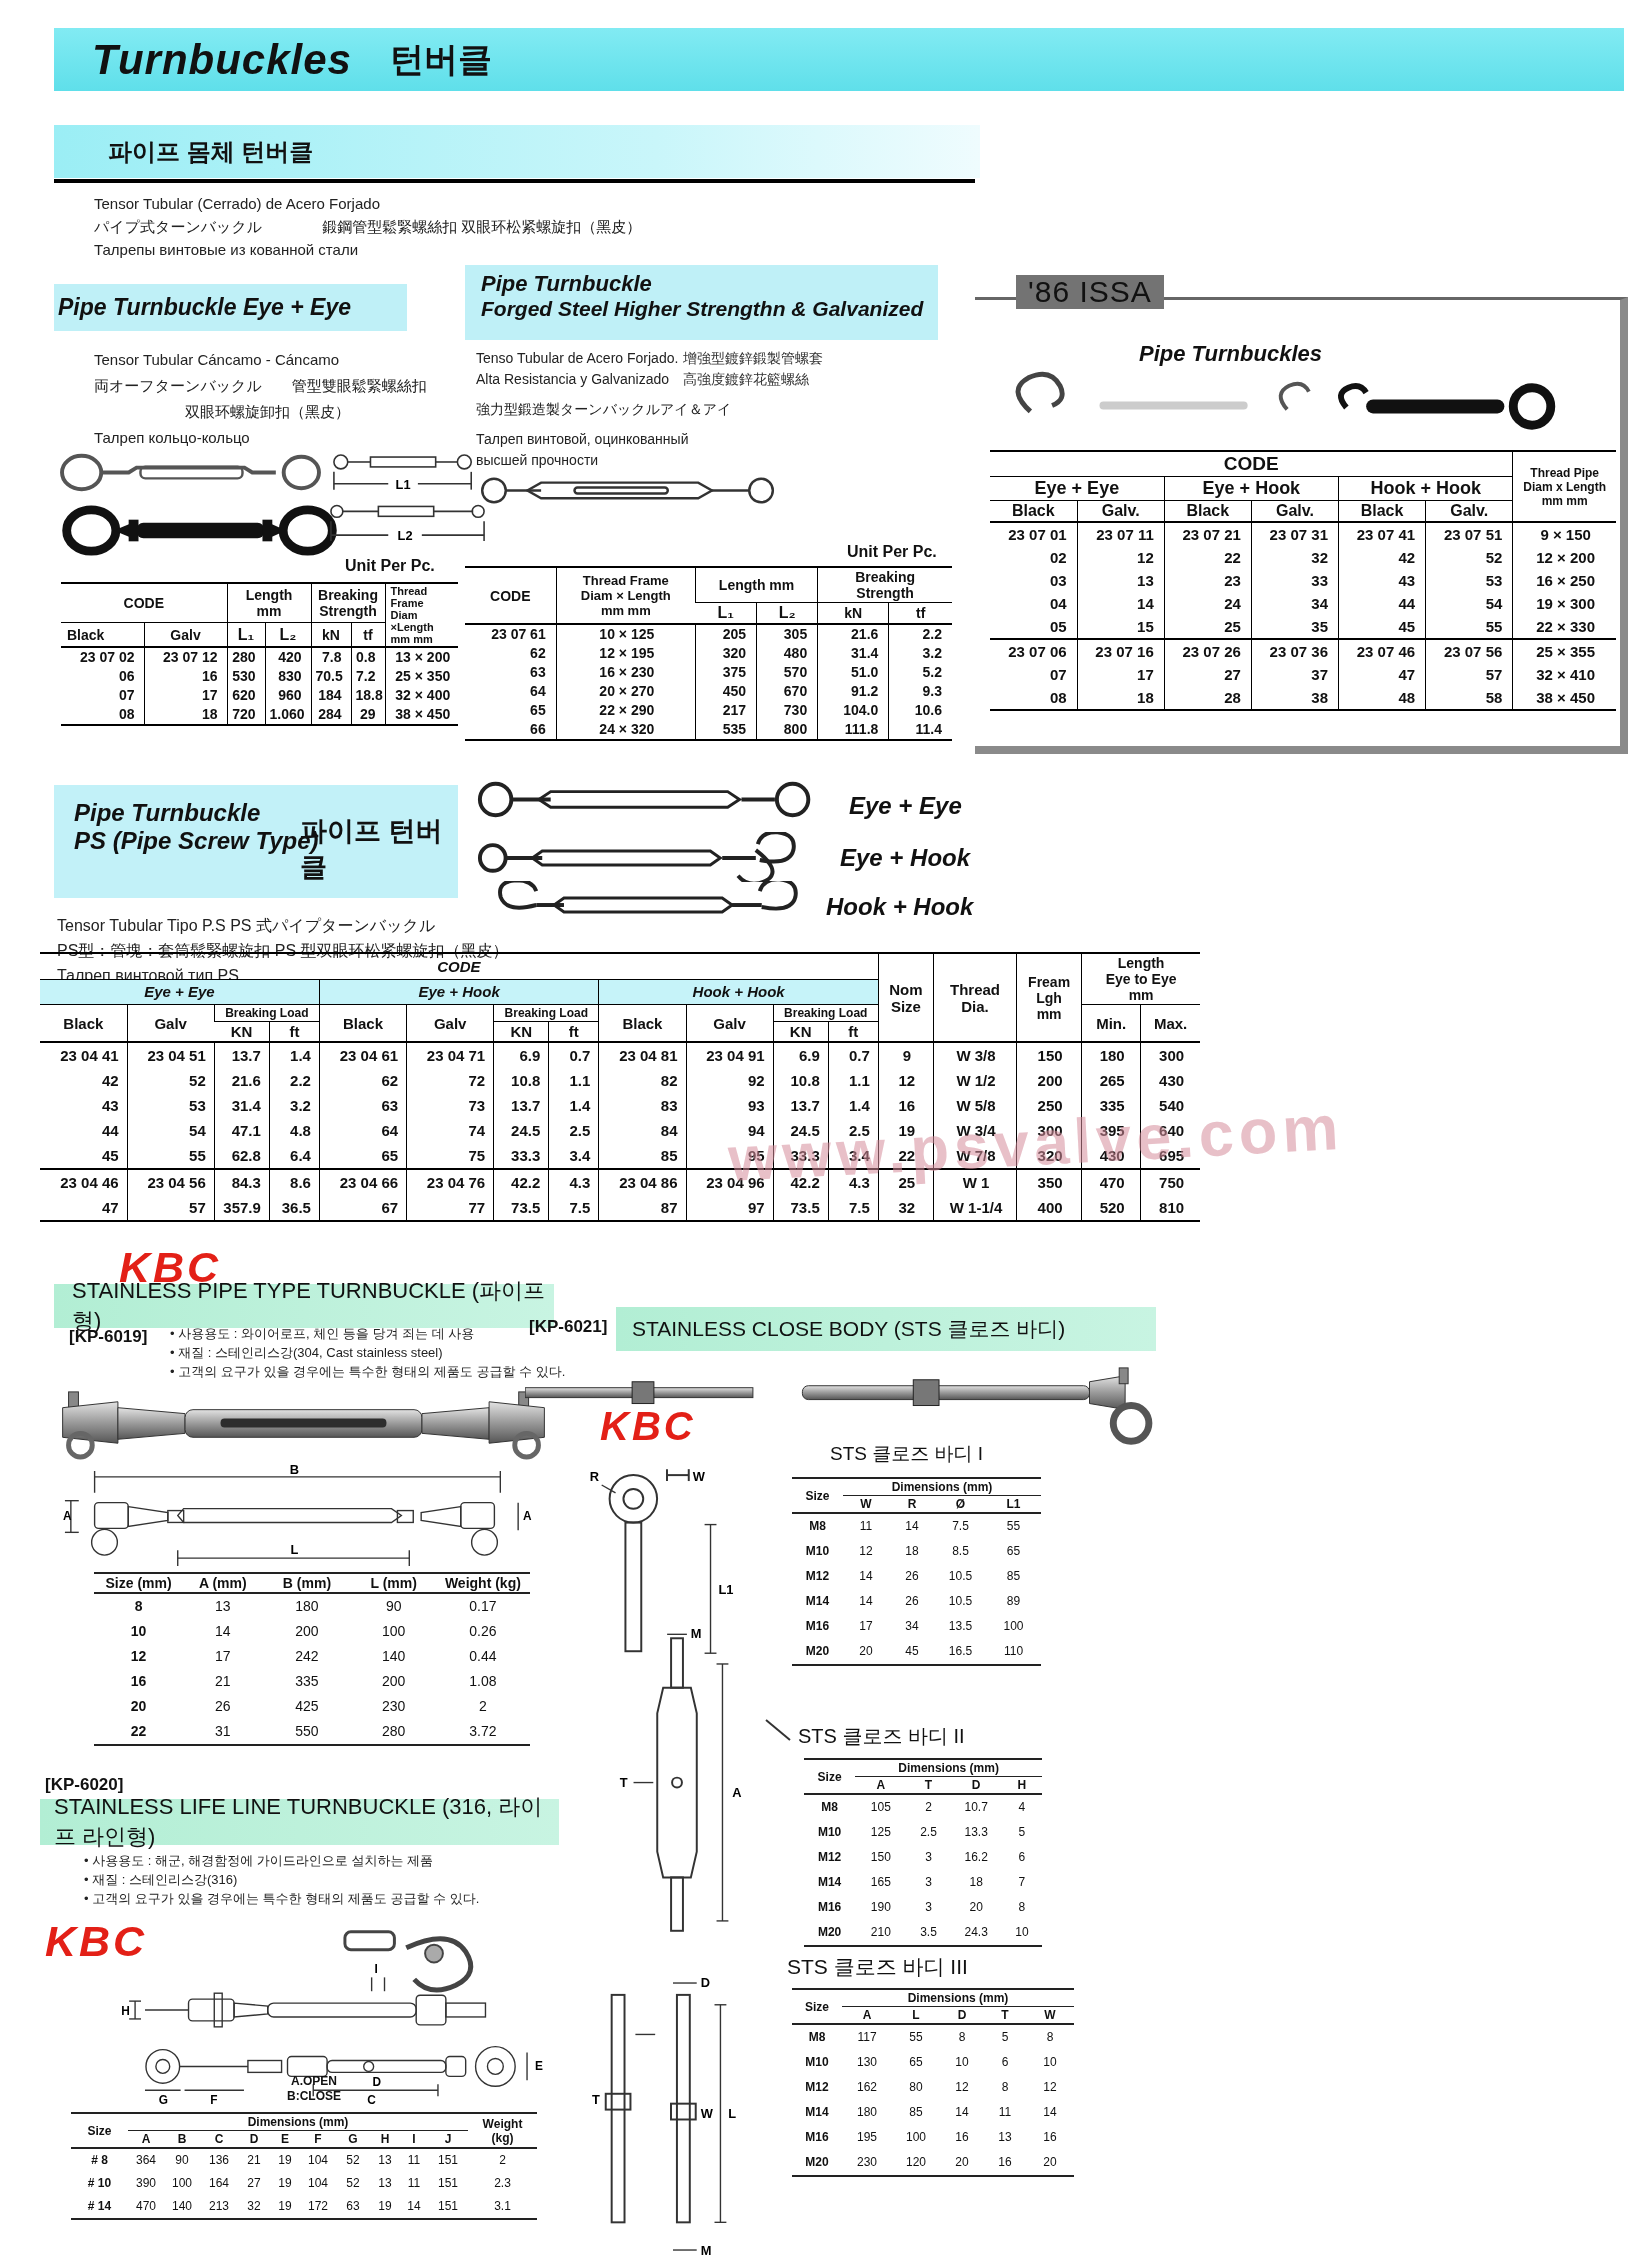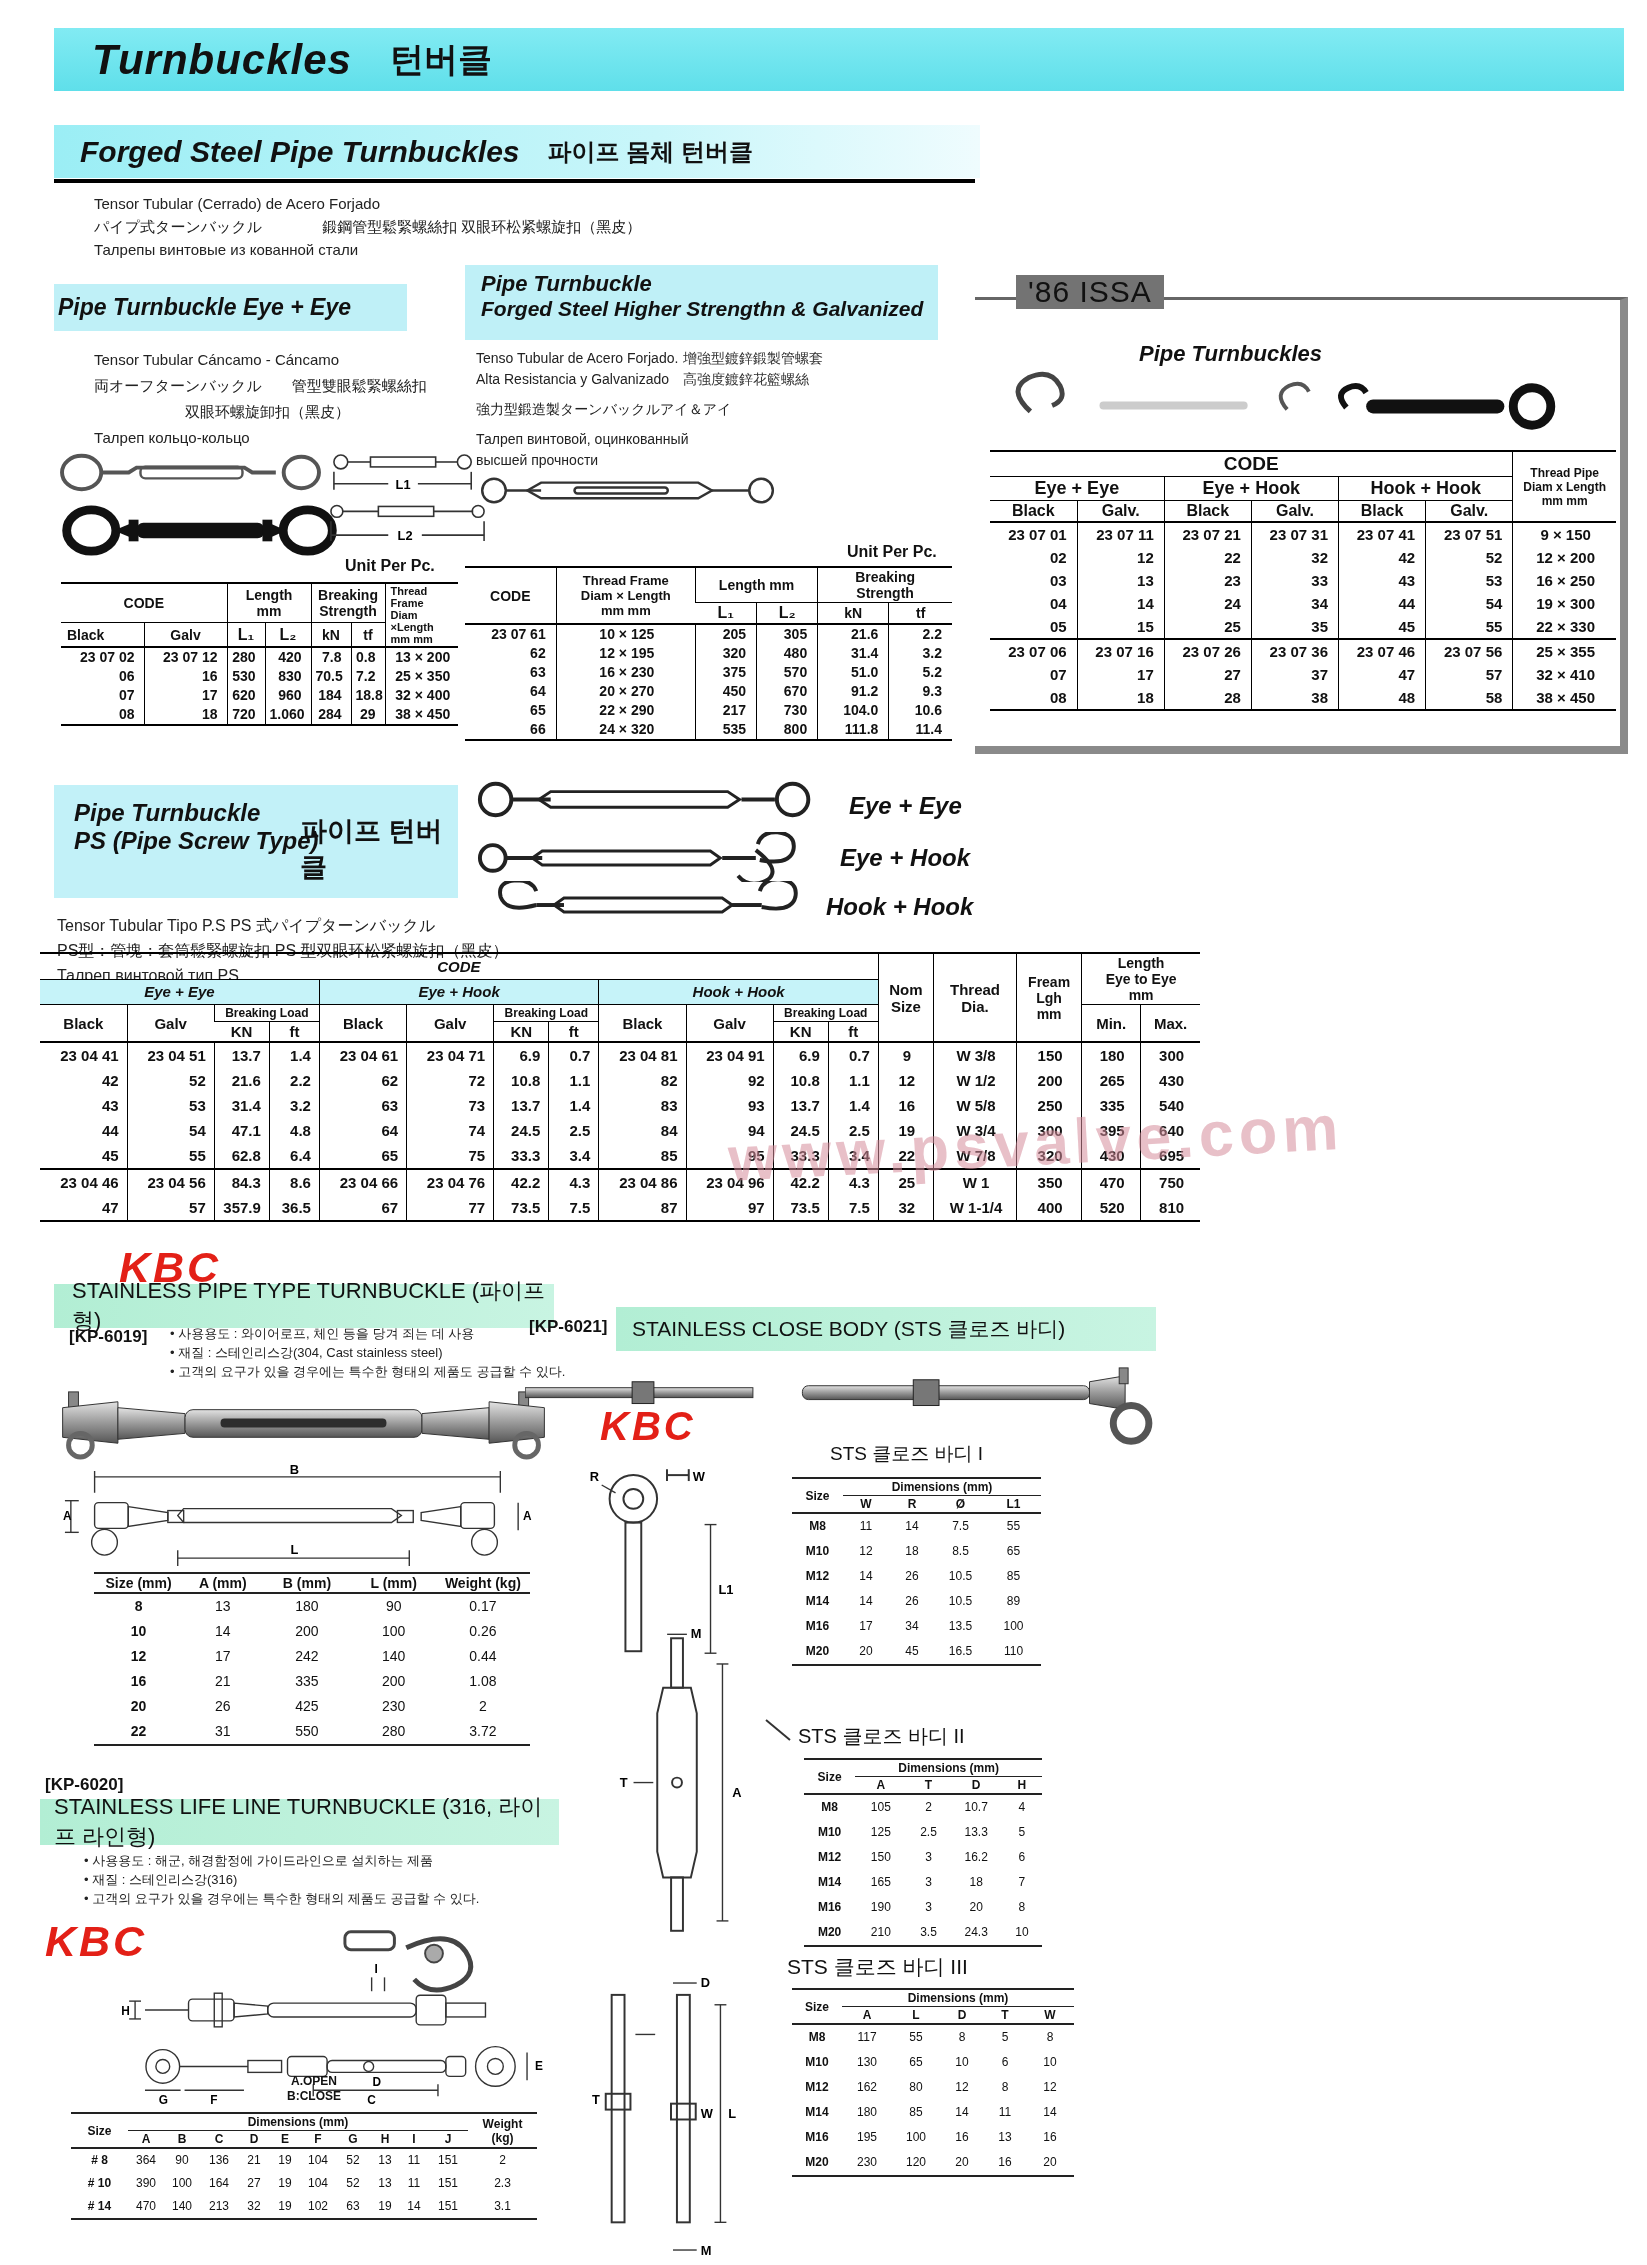--- a/index.html
+++ b/index.html
@@ -109,21 +109,20 @@
 svg text{font-family:"Liberation Sans","DejaVu Sans",sans-serif}
 </style>
 </head>
 <body>
 
 <div class="abs" id="title-band">
   <span class="en">Turnbuckles</span>
   <span class="ko">턴버클</span>
 </div>
 <div class="abs" id="section-band">
-  <span class="en">Forged Steel Pipe Turnbuckles</span>
   <span class="ko">파이프 몸체 턴버클</span>
 </div>
 <div class="abs" id="section-underline"></div>
 <div class="abs" id="intro">
   <div>Tensor Tubular (Cerrado) de Acero Forjado</div>
   <div>パイプ式ターンバックル　　　　鍛鋼管型鬆緊螺絲扣  双眼环松紧螺旋扣（黑皮）</div>
   <div>Талрепы винтовые из кованной стали</div>
 </div>
 
 <div class="abs bi" id="ee-band">
@@ -960,21 +959,21 @@
         <td>151</td>
         <td>2.3</td>
       </tr>
       <tr>
         <td># 14</td>
         <td>470</td>
         <td>140</td>
         <td>213</td>
         <td>32</td>
         <td>19</td>
-        <td>102</td>
+        <td>172</td>
         <td>63</td>
         <td>19</td>
         <td>14</td>
         <td>151</td>
         <td>3.1</td>
       </tr>
     </tbody>
 </table>
 
 <div class="abs kpcode" id="code-6021">[KP-6021]</div>

